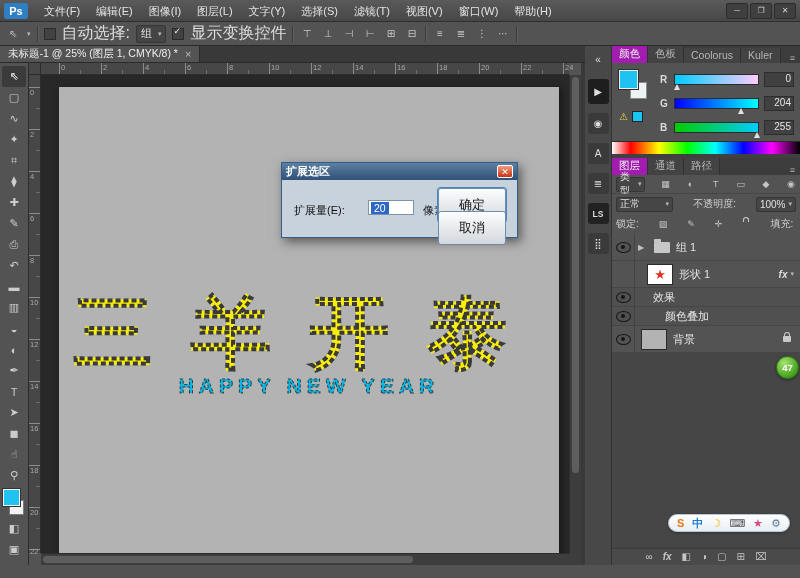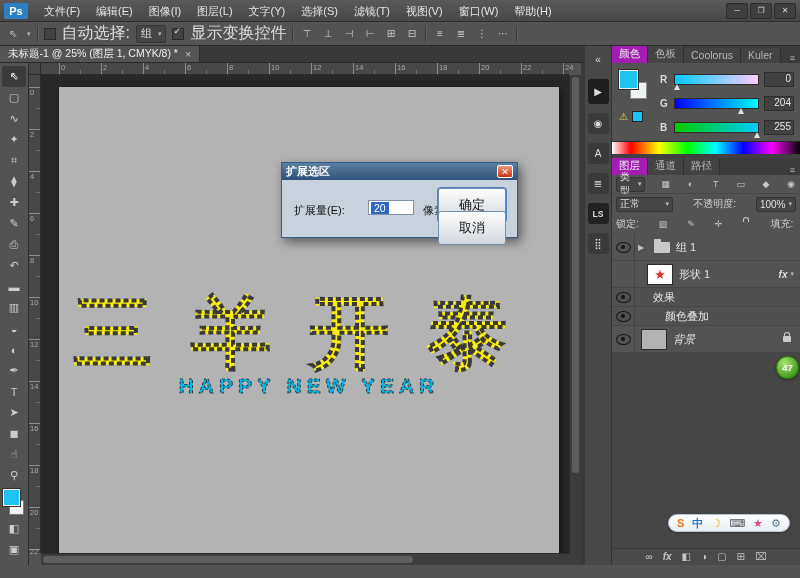--- a/index.html
+++ b/index.html
@@ -477,21 +477,21 @@
           <span class="eyecell">
               <span class="eye"></span>
             </span>
           <span style="margin-left:30px">颜色叠加</span>
         </div>
         <div class="lrow">
           <span class="eyecell">
               <span class="eye"></span>
             </span>
           <span class="thumb gray"></span>
-          <span style="font-style:italic">背景</span>
+          <span style="">背景</span>
           <span class="lockicon row-lock"></span>
         </div>
       </div>
 
       <div class="lbottom">
         <span>∞</span>
         <span style="font-style:italic;font-weight:bold">fx</span>
         <span>◧</span>
         <span>◑</span>
         <span>▢</span>

